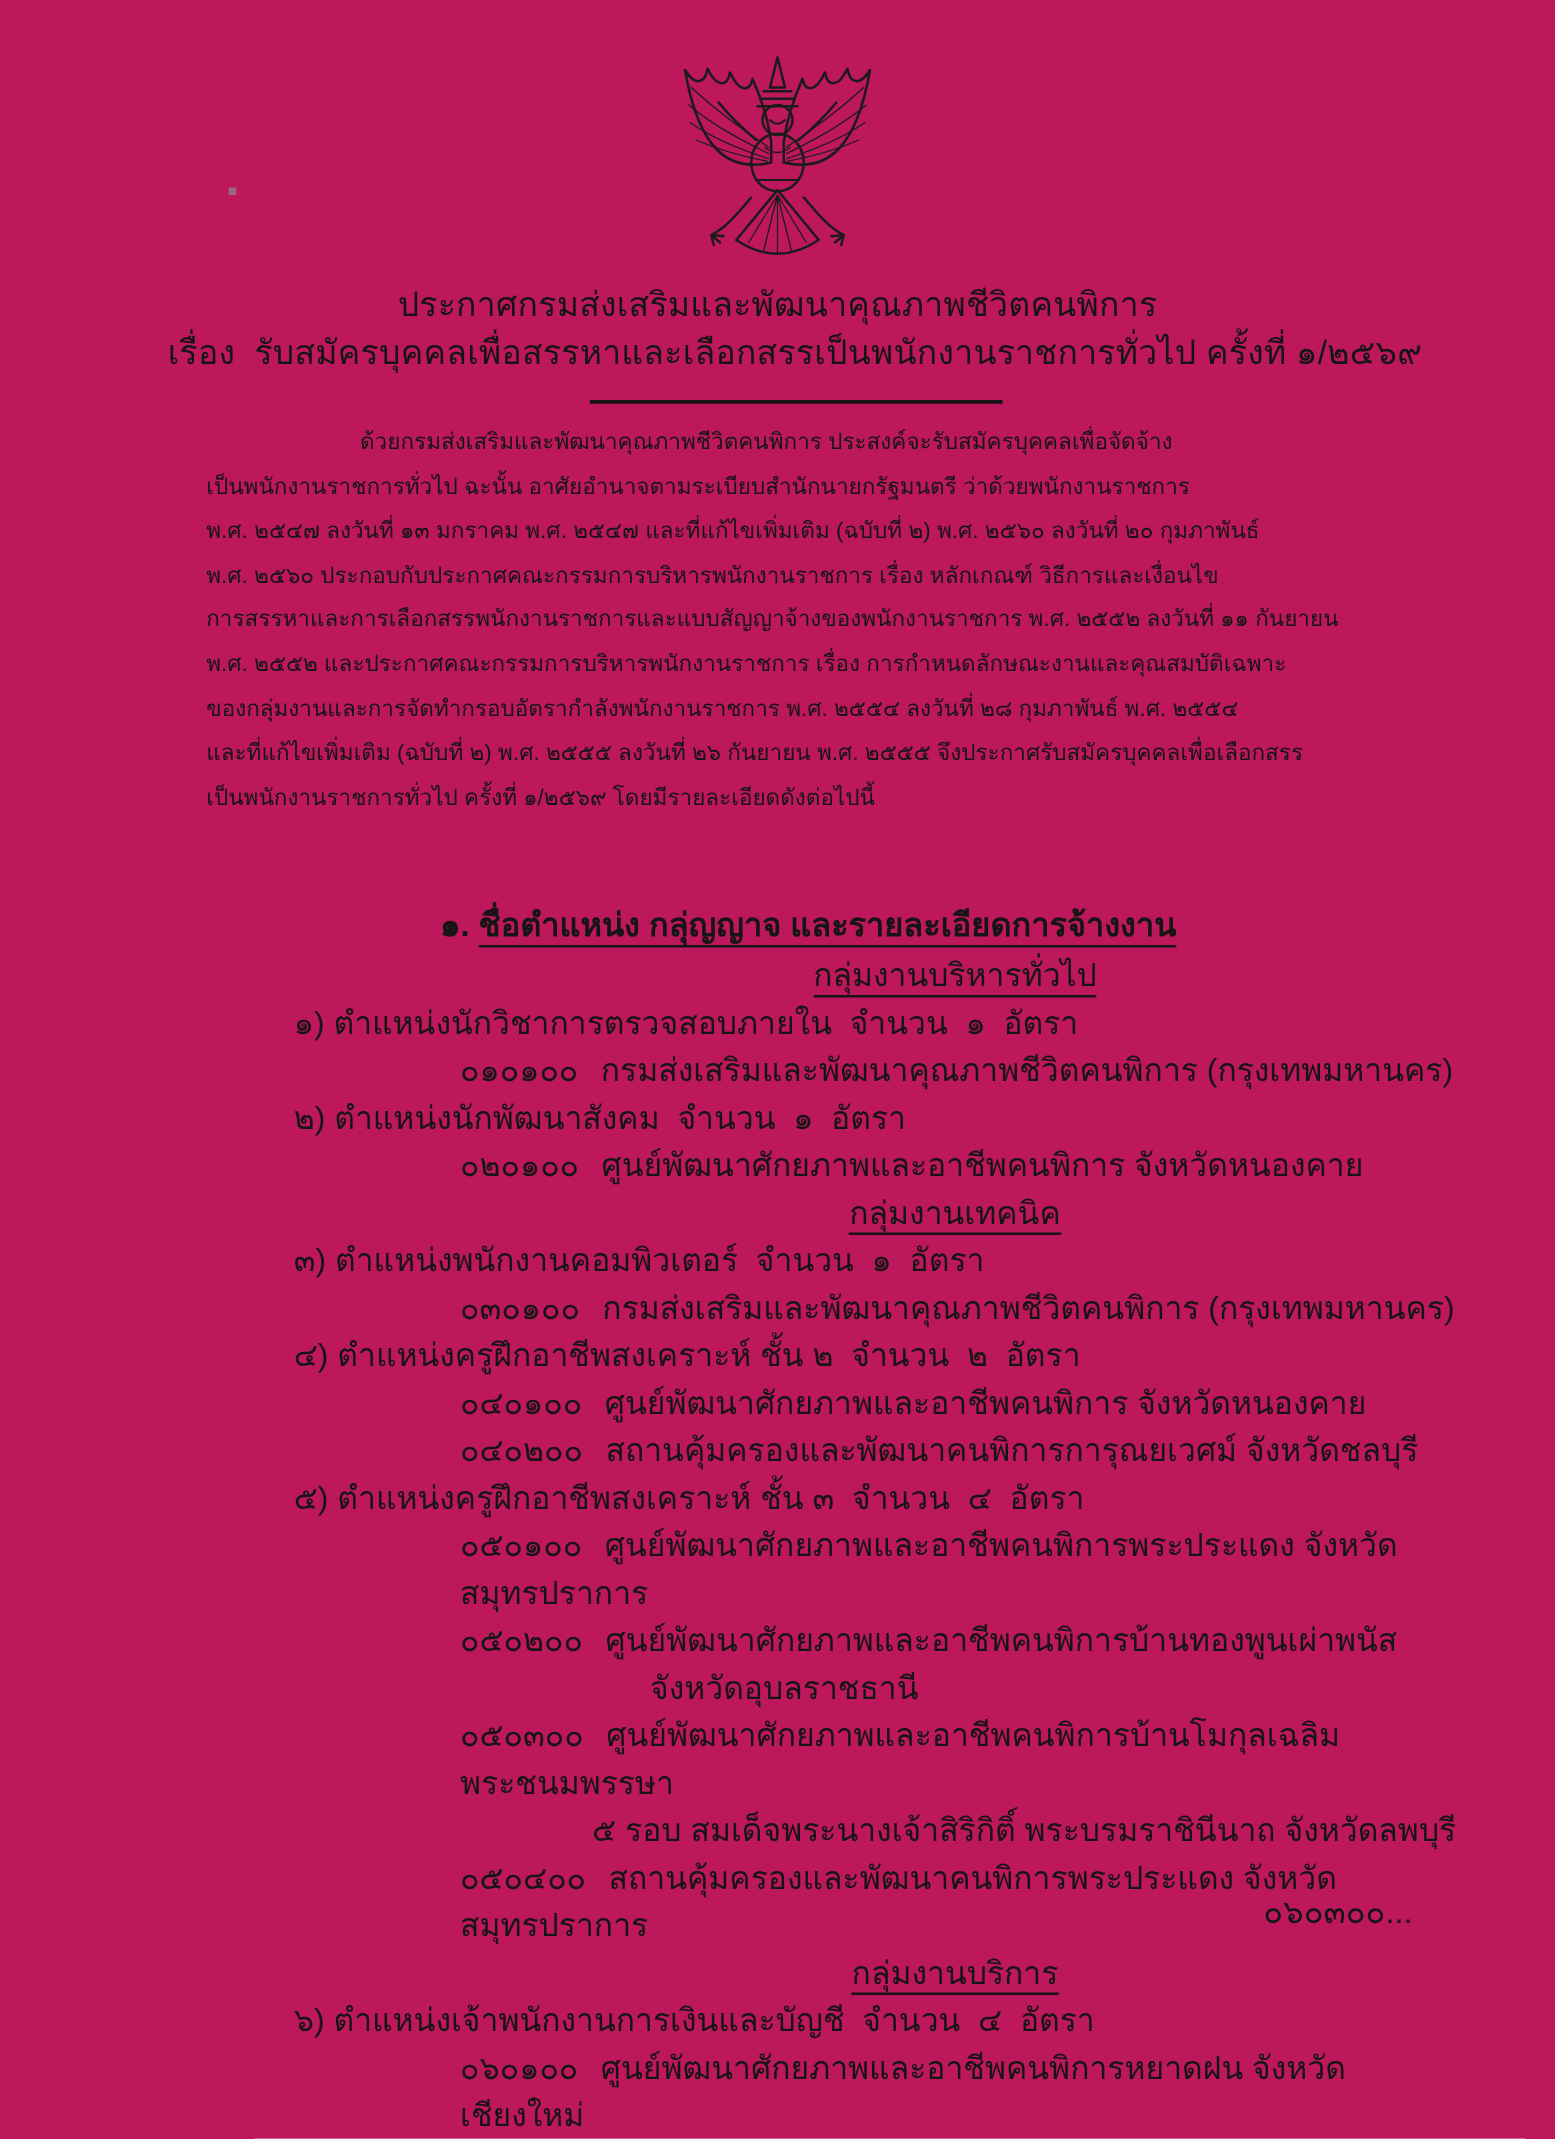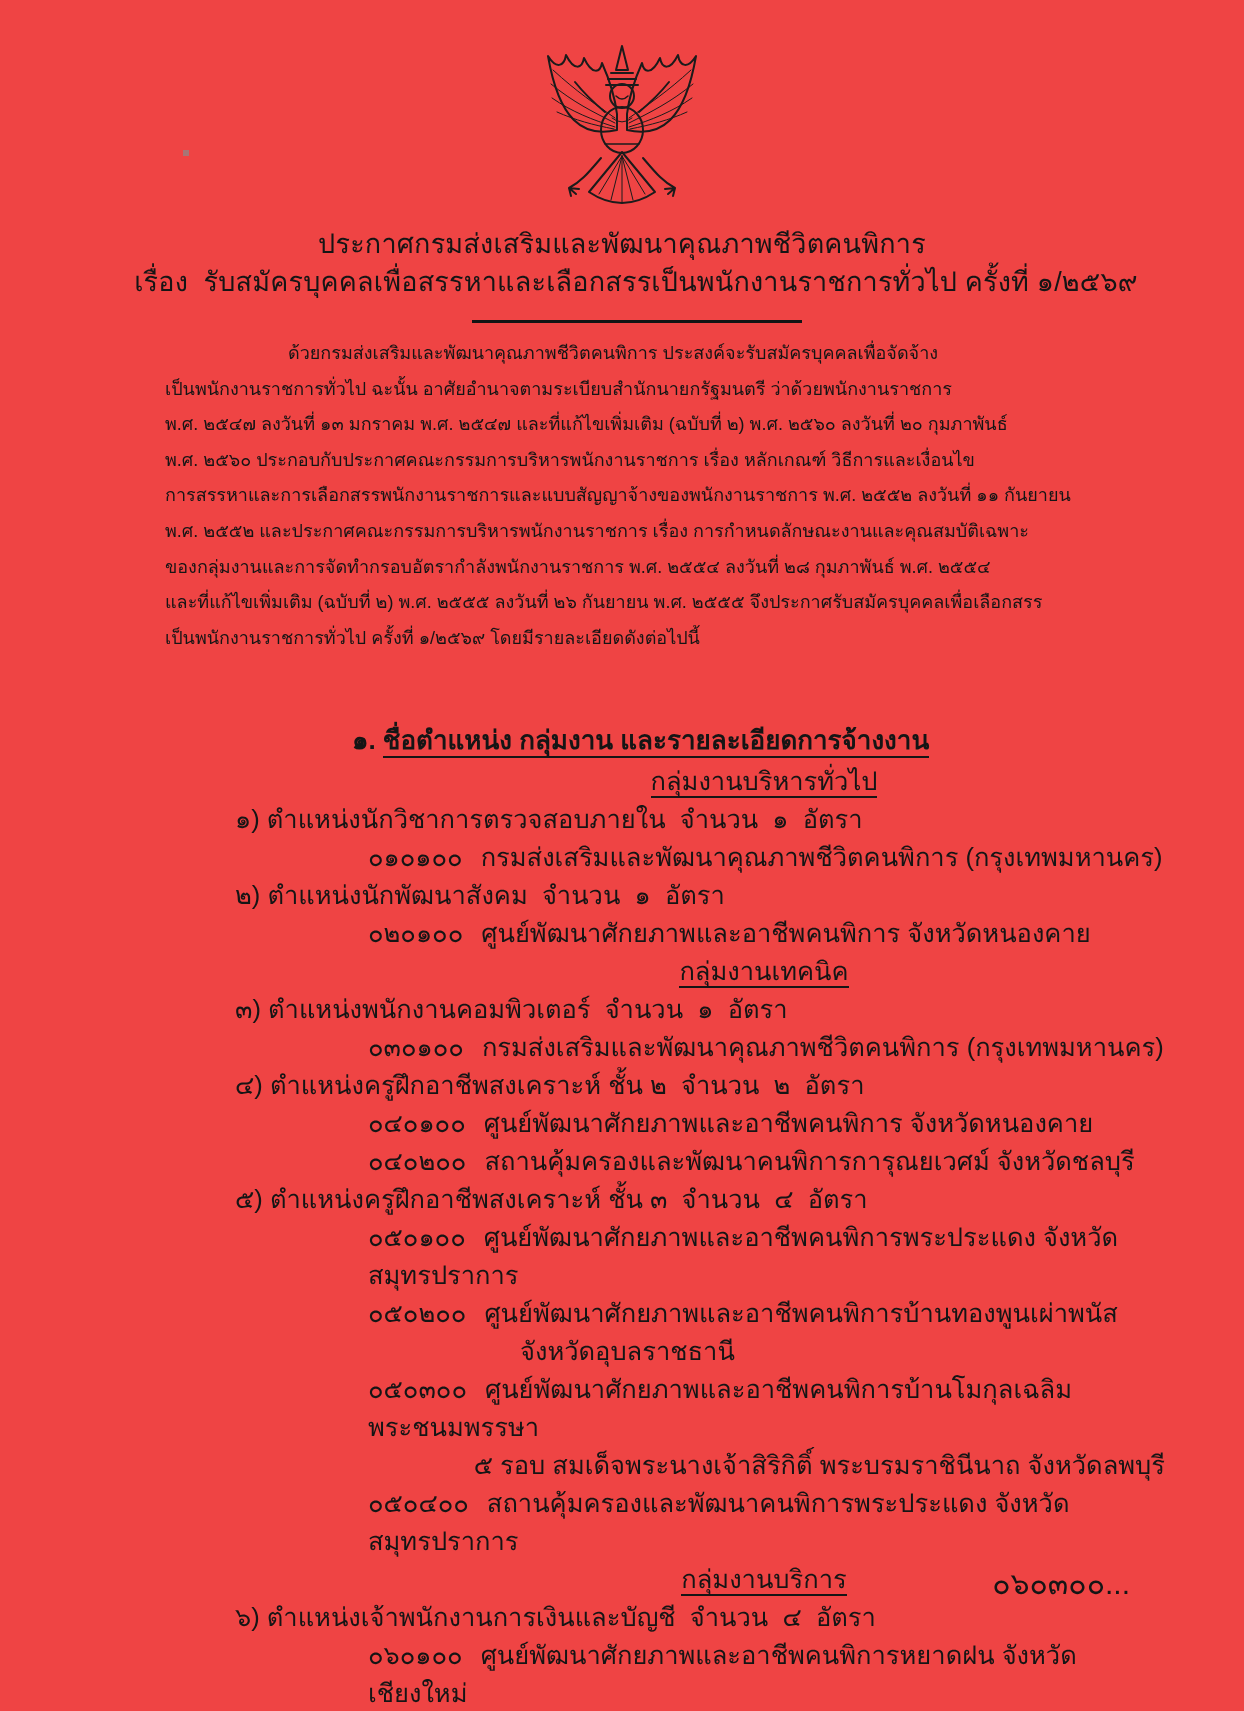--- a/index.html
+++ b/index.html
@@ -1,21 +1,21 @@
 <!DOCTYPE html>
 <html><head>
 <meta charset="utf-8">
 <style>
   * { margin:0; padding:0; box-sizing:border-box; }
   html,body { background:#e8e8e8; }
   .page {
     position:relative;
     width:1244px; height:1711px;
     margin:0 auto;
-    background:#ef4444;
+    background:#be185d;
     color:#151515;
     font-family:"Liberation Sans","DejaVu Sans",sans-serif;
     overflow:hidden;
   }
   .emblem {
     position:absolute; top:40px; left:50%;
     transform:translateX(-50%);
     width:210px; height:178px;
   }
   .emblem svg { width:100%; height:100%; }
@@ -56,22 +56,22 @@
   }
   .row { min-height:38px; }
   .row.group { margin-left:198px;text-align:center; }
   .row.group .u { border-bottom-width:2px; }
   .row.position { margin-left:70px; }
   .row.location { margin-left:203px; }
   .row.location .code { display:inline-block; margin-right:18px; }
   .row.continuation { margin-left:355px; }
   .row.fullline { margin-left:0;text-align:right; }
   .footer-code {
-    position:absolute; top:1560px; right:114px;
-    font-size:30px;
+    position:absolute; top:1508px; right:114px;
+    font-size:26px;
   }
   .artifact-dot {
     position:absolute; top:150px; left:183px;
     width:6px; height:6px; background:#8a8a8a; opacity:0.7;
   }
 </style>
 </head>
 <body>
 
 <div class="page">
@@ -126,21 +126,21 @@
   </div>
 
   <div class="title-line1">ประกาศกรมส่งเสริมและพัฒนาคุณภาพชีวิตคนพิการ</div>
   <div class="title-line2">เรื่อง  รับสมัครบุคคลเพื่อสรรหาและเลือกสรรเป็นพนักงานราชการทั่วไป ครั้งที่ ๑/๒๕๖๙</div>
 
   <div class="divider"></div>
 
   <div class="intro"><div class="line first">ด้วยกรมส่งเสริมและพัฒนาคุณภาพชีวิตคนพิการ ประสงค์จะรับสมัครบุคคลเพื่อจัดจ้าง</div><div class="line">เป็นพนักงานราชการทั่วไป ฉะนั้น อาศัยอำนาจตามระเบียบสำนักนายกรัฐมนตรี ว่าด้วยพนักงานราชการ</div><div class="line">พ.ศ. ๒๕๔๗ ลงวันที่ ๑๓ มกราคม พ.ศ. ๒๕๔๗ และที่แก้ไขเพิ่มเติม (ฉบับที่ ๒) พ.ศ. ๒๕๖๐ ลงวันที่ ๒๐ กุมภาพันธ์</div><div class="line">พ.ศ. ๒๕๖๐ ประกอบกับประกาศคณะกรรมการบริหารพนักงานราชการ เรื่อง หลักเกณฑ์ วิธีการและเงื่อนไข</div><div class="line">การสรรหาและการเลือกสรรพนักงานราชการและแบบสัญญาจ้างของพนักงานราชการ พ.ศ. ๒๕๕๒ ลงวันที่ ๑๑ กันยายน</div><div class="line">พ.ศ. ๒๕๕๒ และประกาศคณะกรรมการบริหารพนักงานราชการ เรื่อง การกำหนดลักษณะงานและคุณสมบัติเฉพาะ</div><div class="line">ของกลุ่มงานและการจัดทำกรอบอัตรากำลังพนักงานราชการ พ.ศ. ๒๕๕๔ ลงวันที่ ๒๘ กุมภาพันธ์ พ.ศ. ๒๕๕๔</div><div class="line">และที่แก้ไขเพิ่มเติม (ฉบับที่ ๒) พ.ศ. ๒๕๕๕ ลงวันที่ ๒๖ กันยายน พ.ศ. ๒๕๕๕ จึงประกาศรับสมัครบุคคลเพื่อเลือกสรร</div><div class="line">เป็นพนักงานราชการทั่วไป ครั้งที่ ๑/๒๕๖๙ โดยมีรายละเอียดดังต่อไปนี้</div></div>
 
   <div class="sec-heading">
-    <span>๑. </span><span class="u">ชื่อตำแหน่ง กลุ่มงาน และรายละเอียดการจ้างงาน</span>
+    <span>๑. </span><span class="u">ชื่อตำแหน่ง กลุ่ญญาจ และรายละเอียดการจ้างงาน</span>
   </div>
 
 
   <div class="listing"><div class="row group"><span class="u">กลุ่มงานบริหารทั่วไป</span></div><div class="row position">๑) ตำแหน่งนักวิชาการตรวจสอบภายใน  จำนวน  ๑  อัตรา</div><div class="row location"><span class="code">๐๑๐๑๐๐</span><span>กรมส่งเสริมและพัฒนาคุณภาพชีวิตคนพิการ (กรุงเทพมหานคร)</span></div><div class="row position">๒) ตำแหน่งนักพัฒนาสังคม  จำนวน  ๑  อัตรา</div><div class="row location"><span class="code">๐๒๐๑๐๐</span><span>ศูนย์พัฒนาศักยภาพและอาชีพคนพิการ จังหวัดหนองคาย</span></div><div class="row group"><span class="u">กลุ่มงานเทคนิค</span></div><div class="row position">๓) ตำแหน่งพนักงานคอมพิวเตอร์  จำนวน  ๑  อัตรา</div><div class="row location"><span class="code">๐๓๐๑๐๐</span><span>กรมส่งเสริมและพัฒนาคุณภาพชีวิตคนพิการ (กรุงเทพมหานคร)</span></div><div class="row position">๔) ตำแหน่งครูฝึกอาชีพสงเคราะห์ ชั้น ๒  จำนวน  ๒  อัตรา</div><div class="row location"><span class="code">๐๔๐๑๐๐</span><span>ศูนย์พัฒนาศักยภาพและอาชีพคนพิการ จังหวัดหนองคาย</span></div><div class="row location"><span class="code">๐๔๐๒๐๐</span><span>สถานคุ้มครองและพัฒนาคนพิการการุณยเวศม์ จังหวัดชลบุรี</span></div><div class="row position">๕) ตำแหน่งครูฝึกอาชีพสงเคราะห์ ชั้น ๓  จำนวน  ๔  อัตรา</div><div class="row location"><span class="code">๐๕๐๑๐๐</span><span>ศูนย์พัฒนาศักยภาพและอาชีพคนพิการพระประแดง จังหวัดสมุทรปราการ</span></div><div class="row location"><span class="code">๐๕๐๒๐๐</span><span>ศูนย์พัฒนาศักยภาพและอาชีพคนพิการบ้านทองพูนเผ่าพนัส</span></div><div class="row continuation">จังหวัดอุบลราชธานี</div><div class="row location"><span class="code">๐๕๐๓๐๐</span><span>ศูนย์พัฒนาศักยภาพและอาชีพคนพิการบ้านโมกุลเฉลิมพระชนมพรรษา</span></div><div class="row fullline">๕ รอบ สมเด็จพระนางเจ้าสิริกิติ์ พระบรมราชินีนาถ จังหวัดลพบุรี</div><div class="row location"><span class="code">๐๕๐๔๐๐</span><span>สถานคุ้มครองและพัฒนาคนพิการพระประแดง จังหวัดสมุทรปราการ</span></div><div class="row group"><span class="u">กลุ่มงานบริการ</span></div><div class="row position">๖) ตำแหน่งเจ้าพนักงานการเงินและบัญชี  จำนวน  ๔  อัตรา</div><div class="row location"><span class="code">๐๖๐๑๐๐</span><span>ศูนย์พัฒนาศักยภาพและอาชีพคนพิการหยาดฝน จังหวัดเชียงใหม่</span></div></div>
 
   <div class="footer-code">๐๖๐๓๐๐...</div>
 
 </div>
 
 </body></html>

